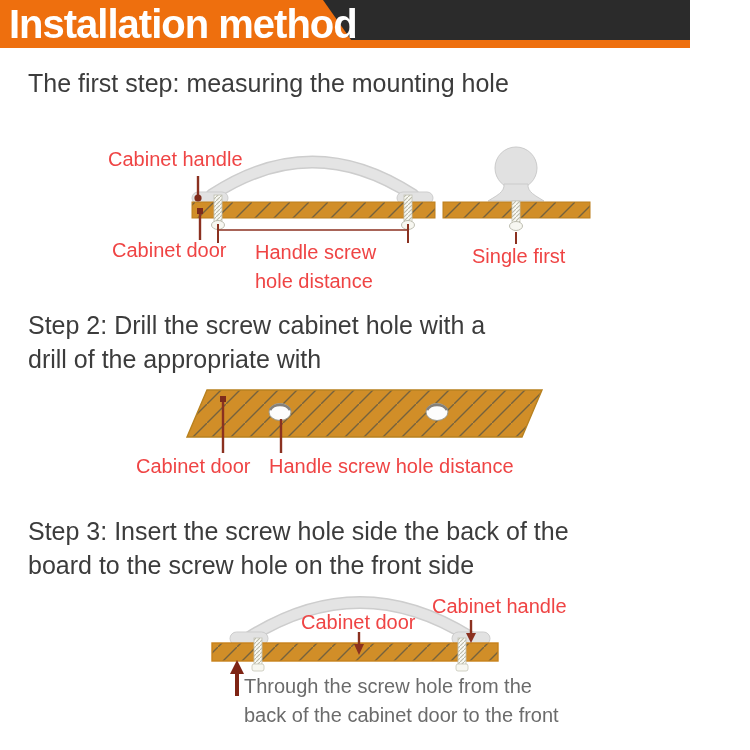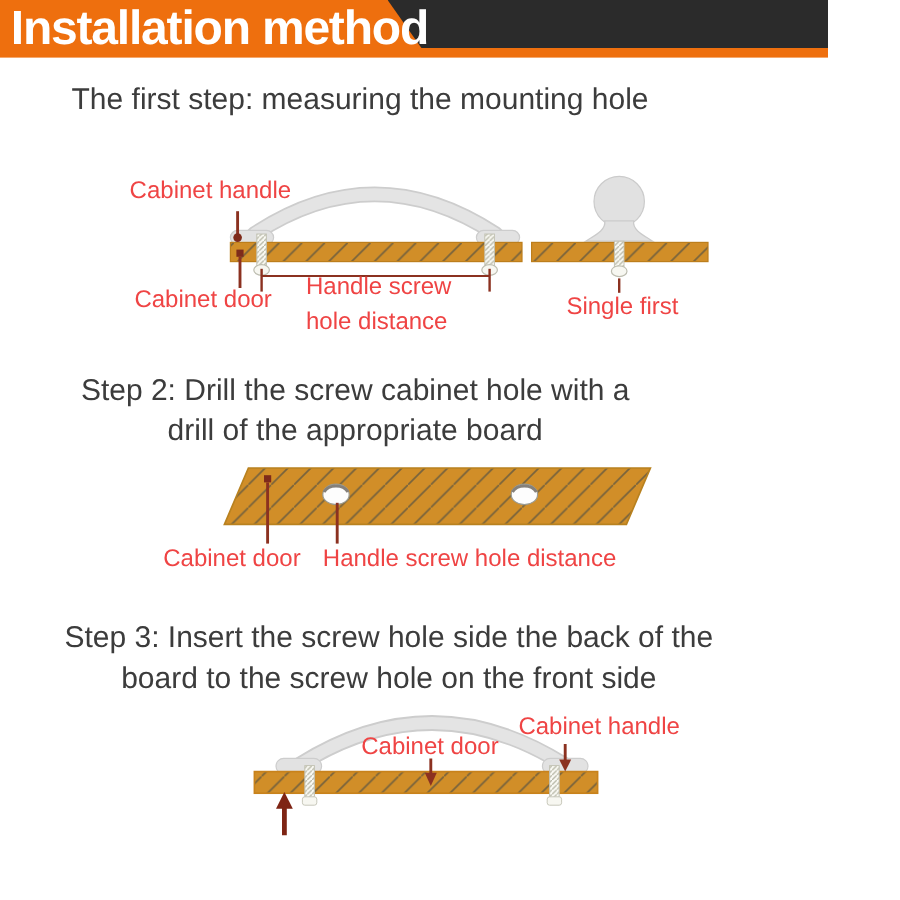--- a/index.html
+++ b/index.html
@@ -7,21 +7,21 @@
     position:relative;width:690px;height:750px;background:#ffffff;overflow:hidden;
     font-family:"Liberation Sans", sans-serif;
   }
   
   .banner{position:absolute;left:0;top:0;width:750px;height:48px;background:#EE6F0E;}
   .banner-dark{position:absolute;left:323px;top:0;width:427px;height:40px;background:#2B2B2B;
     clip-path:polygon(0 0,100% 0,100% 100%,6.6% 100%);}
   .banner-title{position:absolute;left:9px;top:1px;width:330px;height:46px;
     color:#ffffff;font-size:40px;font-weight:700;letter-spacing:-1px;line-height:46px;white-space:nowrap;}
   
-  .step-heading{position:absolute;text-align:center;color:#3C3C3C;font-size:25px;line-height:34px;}
+  .step-heading{position:absolute;text-align:left;color:#3C3C3C;font-size:25px;line-height:34px;padding-left:28px;}
   .h-step1{left:0;top:66px;width:600px;}
   .h-step2{left:0;top:308px;width:592px;}
   .h-step3{left:0;top:514px;width:648px;}
   
   .lbl{position:absolute;color:#ef4444;font-size:20px;line-height:24px;white-space:nowrap;}
   .lbl.two{line-height:29px;}
   .cap3{position:absolute;color:#6B6B6B;font-size:20px;line-height:29px;white-space:nowrap;}
   
   .diag{position:absolute;}
 </style>
@@ -77,29 +77,29 @@
     <rect x="97" y="63" width="6" height="6" fill="#7E2B1B"></rect>
     <line x1="100" y1="69" x2="100" y2="95" stroke="#8B3120" stroke-width="2.4"></line>
     <line x1="118" y1="79" x2="118" y2="98" stroke="#8B3120" stroke-width="2"></line>
     <line x1="308" y1="79" x2="308" y2="98" stroke="#8B3120" stroke-width="2"></line>
     <line x1="118" y1="85" x2="308" y2="85" stroke="#8B3120" stroke-width="1.6"></line>
     <line x1="416" y1="87" x2="416" y2="99" stroke="#8B3120" stroke-width="2"></line>
   </svg>
 
   <div class="lbl" style="left:108px;top:147px">Cabinet handle</div>
   <div class="lbl" style="left:112px;top:238px">Cabinet door</div>
-  <div class="lbl two" style="left:255px;top:225px">
+  <div class="lbl two" style="left:255px;top:238px">
     <div>Handle screw</div>
     <div>hole distance</div>
   </div>
   <div class="lbl" style="left:472px;top:244px">Single first</div>
 
   <div class="step-heading h-step2">
     <div>Step 2: Drill the screw cabinet hole with a</div>
-    <div>drill of the appropriate board</div>
+    <div>drill of the appropriate with</div>
   </div>
 
   <svg class="diag" style="left:150px;top:385px" width="420" height="75" viewBox="0 0 420 75">
 
     <polygon points="57,5 392,5 372,52 37,52" fill="url(#wood)" stroke="#B8811F" stroke-width="1.4"></polygon>
 
     <ellipse cx="130" cy="27" rx="11" ry="8.5" fill="#FDFDFD" stroke="#9A9A90" stroke-width="1"></ellipse>
     <path d="M 120,25 A 11,8.5 0 0 1 140,25" fill="none" stroke="#85807A" stroke-width="2.6"></path>
     <ellipse cx="287" cy="27" rx="11" ry="8.5" fill="#FDFDFD" stroke="#9A9A90" stroke-width="1"></ellipse>
     <path d="M 277,25 A 11,8.5 0 0 1 297,25" fill="none" stroke="#85807A" stroke-width="2.6"></path>
@@ -134,14 +134,18 @@
     <line x1="179" y1="42" x2="179" y2="55" stroke="#8B3120" stroke-width="2.4"></line>
     <polygon points="174,54 184,54 179,65" fill="#8B3120"></polygon>
     <line x1="291" y1="30" x2="291" y2="44" stroke="#8B3120" stroke-width="2.4"></line>
     <polygon points="286,43 296,43 291,53" fill="#8B3120"></polygon>
     <line x1="57" y1="106" x2="57" y2="82" stroke="#7E2414" stroke-width="4"></line>
     <polygon points="50,84 64,84 57,70" fill="#7E2414"></polygon>
   </svg>
 
   <div class="lbl" style="left:301px;top:610px">Cabinet door</div>
   <div class="lbl" style="left:432px;top:594px">Cabinet handle</div>
+  <div class="cap3" style="left:244px;top:672px">
+    <div>Through the screw hole from the</div>
+    <div>back of the cabinet door to the front</div>
+  </div>
 
 </div>
 
 </body></html>

